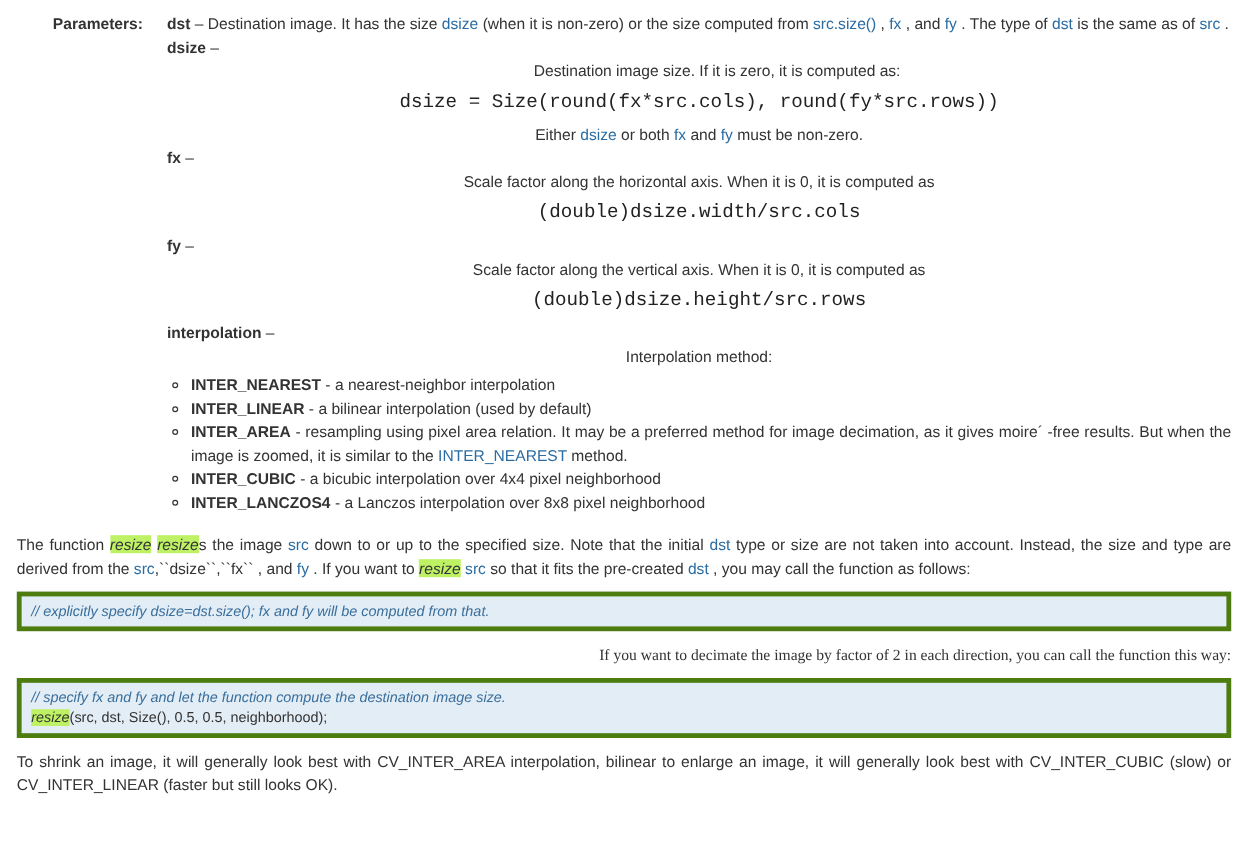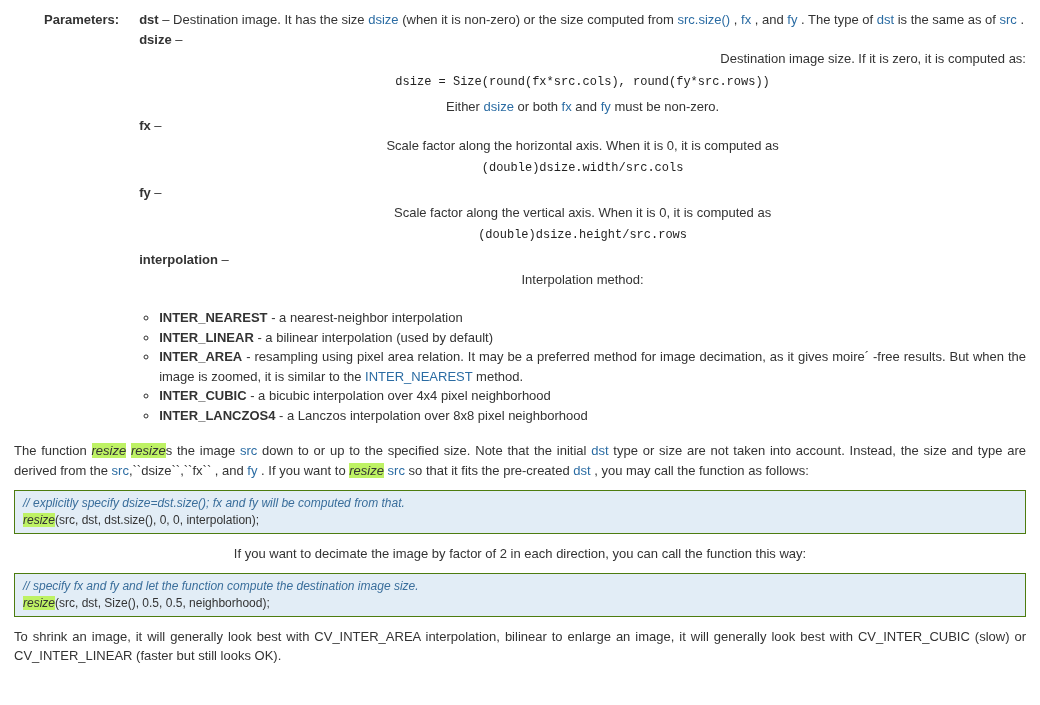--- a/index.html
+++ b/index.html
@@ -13,33 +13,33 @@
     width: 1040px;
     background: #fff;
   }
   .params-block { display: flex; }
   .params-label { font-weight: bold; white-space: nowrap; padding-right: 20px; padding-left: 30px;}
   .params-body { flex: 1; text-align: justify; }
   .param-name { font-weight: bold; }
   .tag { color: #2b6ca3; }
   .mono {
     font-family: Consolas, "Courier New", monospace;
-    font-size: 12px;
+    font-size: 16px;
     color: #222;
     white-space: pre;
     display:block;
     text-align:center;
     margin: 4px 0 6px 0;
   }
-  .interp-list { margin: 19px 0 6px 0; padding-left: 20px; list-style-type: circle; }
+  .interp-list { margin: 4px 0 6px 0; padding-left: 20px; list-style-type: circle; }
   .interp-list li { text-align: justify; }
   .body-para { margin: 10px 0; text-align: justify; }
   .codebox {
     background: #e2edf6;
-    border: 1px solid #4d7c0f;
+    border: 4px solid #4d7c0f;
     padding: 4px 8px;
     font-size: 12px;
     margin: 6px 0;
     line-height: 1.4;
   }
   .codebox .comment { color: #3a6e9b; font-style: italic; }
   .hl { background: #bef264; font-style: italic; }
 </style>
 </head>
 <body>
@@ -48,21 +48,21 @@
   <div class="params-label">Parameters:</div>
   <div class="params-body">
 
 
     <div>
       <span class="param-name">dst</span><span> – Destination image. It has the size </span><span class="tag">dsize</span><span> (when it is non-zero) or the size computed from </span><span class="tag">src.size()</span><span> , </span><span class="tag">fx</span><span> , and </span><span class="tag">fy</span><span> . The type of </span><span class="tag">dst</span><span> is the same as of </span><span class="tag">src</span><span> .</span>
     </div>
 
     <div>
       <span class="param-name">dsize</span><span> –</span>
-      <div style="text-align:right;margin-left:30px;">Destination image size. If it is zero, it is computed as:</div>
+      <div style="text-align:center;margin-left:30px;">Destination image size. If it is zero, it is computed as:</div>
       <span class="mono">dsize = Size(round(fx*src.cols), round(fy*src.rows))</span>
       <div style="text-align:center;">
         <span>Either </span><span class="tag">dsize</span><span> or both </span><span class="tag">fx</span><span> and </span><span class="tag">fy</span><span> must be non-zero.</span>
       </div>
     </div>
 
     <div>
       <span class="param-name">fx</span><span> –</span>
       <div style="text-align:center;">Scale factor along the horizontal axis. When it is 0, it is computed as</div>
       <span class="mono">(double)dsize.width/src.cols</span>
@@ -88,23 +88,22 @@
 
   </div>
 </div>
 
 <div class="body-para">
   <span>The function </span><span class="hl">resize</span><span> </span><span class="hl">resize</span><span>s the image </span><span class="tag">src</span><span> down to or up to the specified size. Note that the initial </span><span class="tag">dst</span><span> type or size are not taken into account. Instead, the size and type are derived from the </span><span class="tag">src</span><span>,``dsize``,``fx`` , and </span><span class="tag">fy</span><span> . If you want to </span><span class="hl">resize</span><span> </span><span class="tag">src</span><span> so that it fits the pre-created </span><span class="tag">dst</span><span> , you may call the function as follows:</span>
 </div>
 
 <div class="codebox">
   <div class="comment">// explicitly specify dsize=dst.size(); fx and fy will be computed from that.</div>
-  <div><span class="hl">resize</span><span>(src, dst, dst.size(), 0, 0, interpolation);</span></div>
 </div>
 
-<div class="body-para" style="text-align:center;">If you want to decimate the image by factor of 2 in each direction, you can call the function this way:</div>
+<div class="body-para" style="text-align:right;font-family:Liberation Serif, serif;">If you want to decimate the image by factor of 2 in each direction, you can call the function this way:</div>
 
 <div class="codebox">
   <div class="comment">// specify fx and fy and let the function compute the destination image size.</div>
   <div><span class="hl">resize</span><span>(src, dst, Size(), 0.5, 0.5, neighborhood);</span></div>
 </div>
 
 <div class="body-para">To shrink an image, it will generally look best with CV_INTER_AREA interpolation, bilinear to enlarge an image, it will generally look best with CV_INTER_CUBIC (slow) or CV_INTER_LINEAR (faster but still looks OK).</div>
 
 </body></html>

